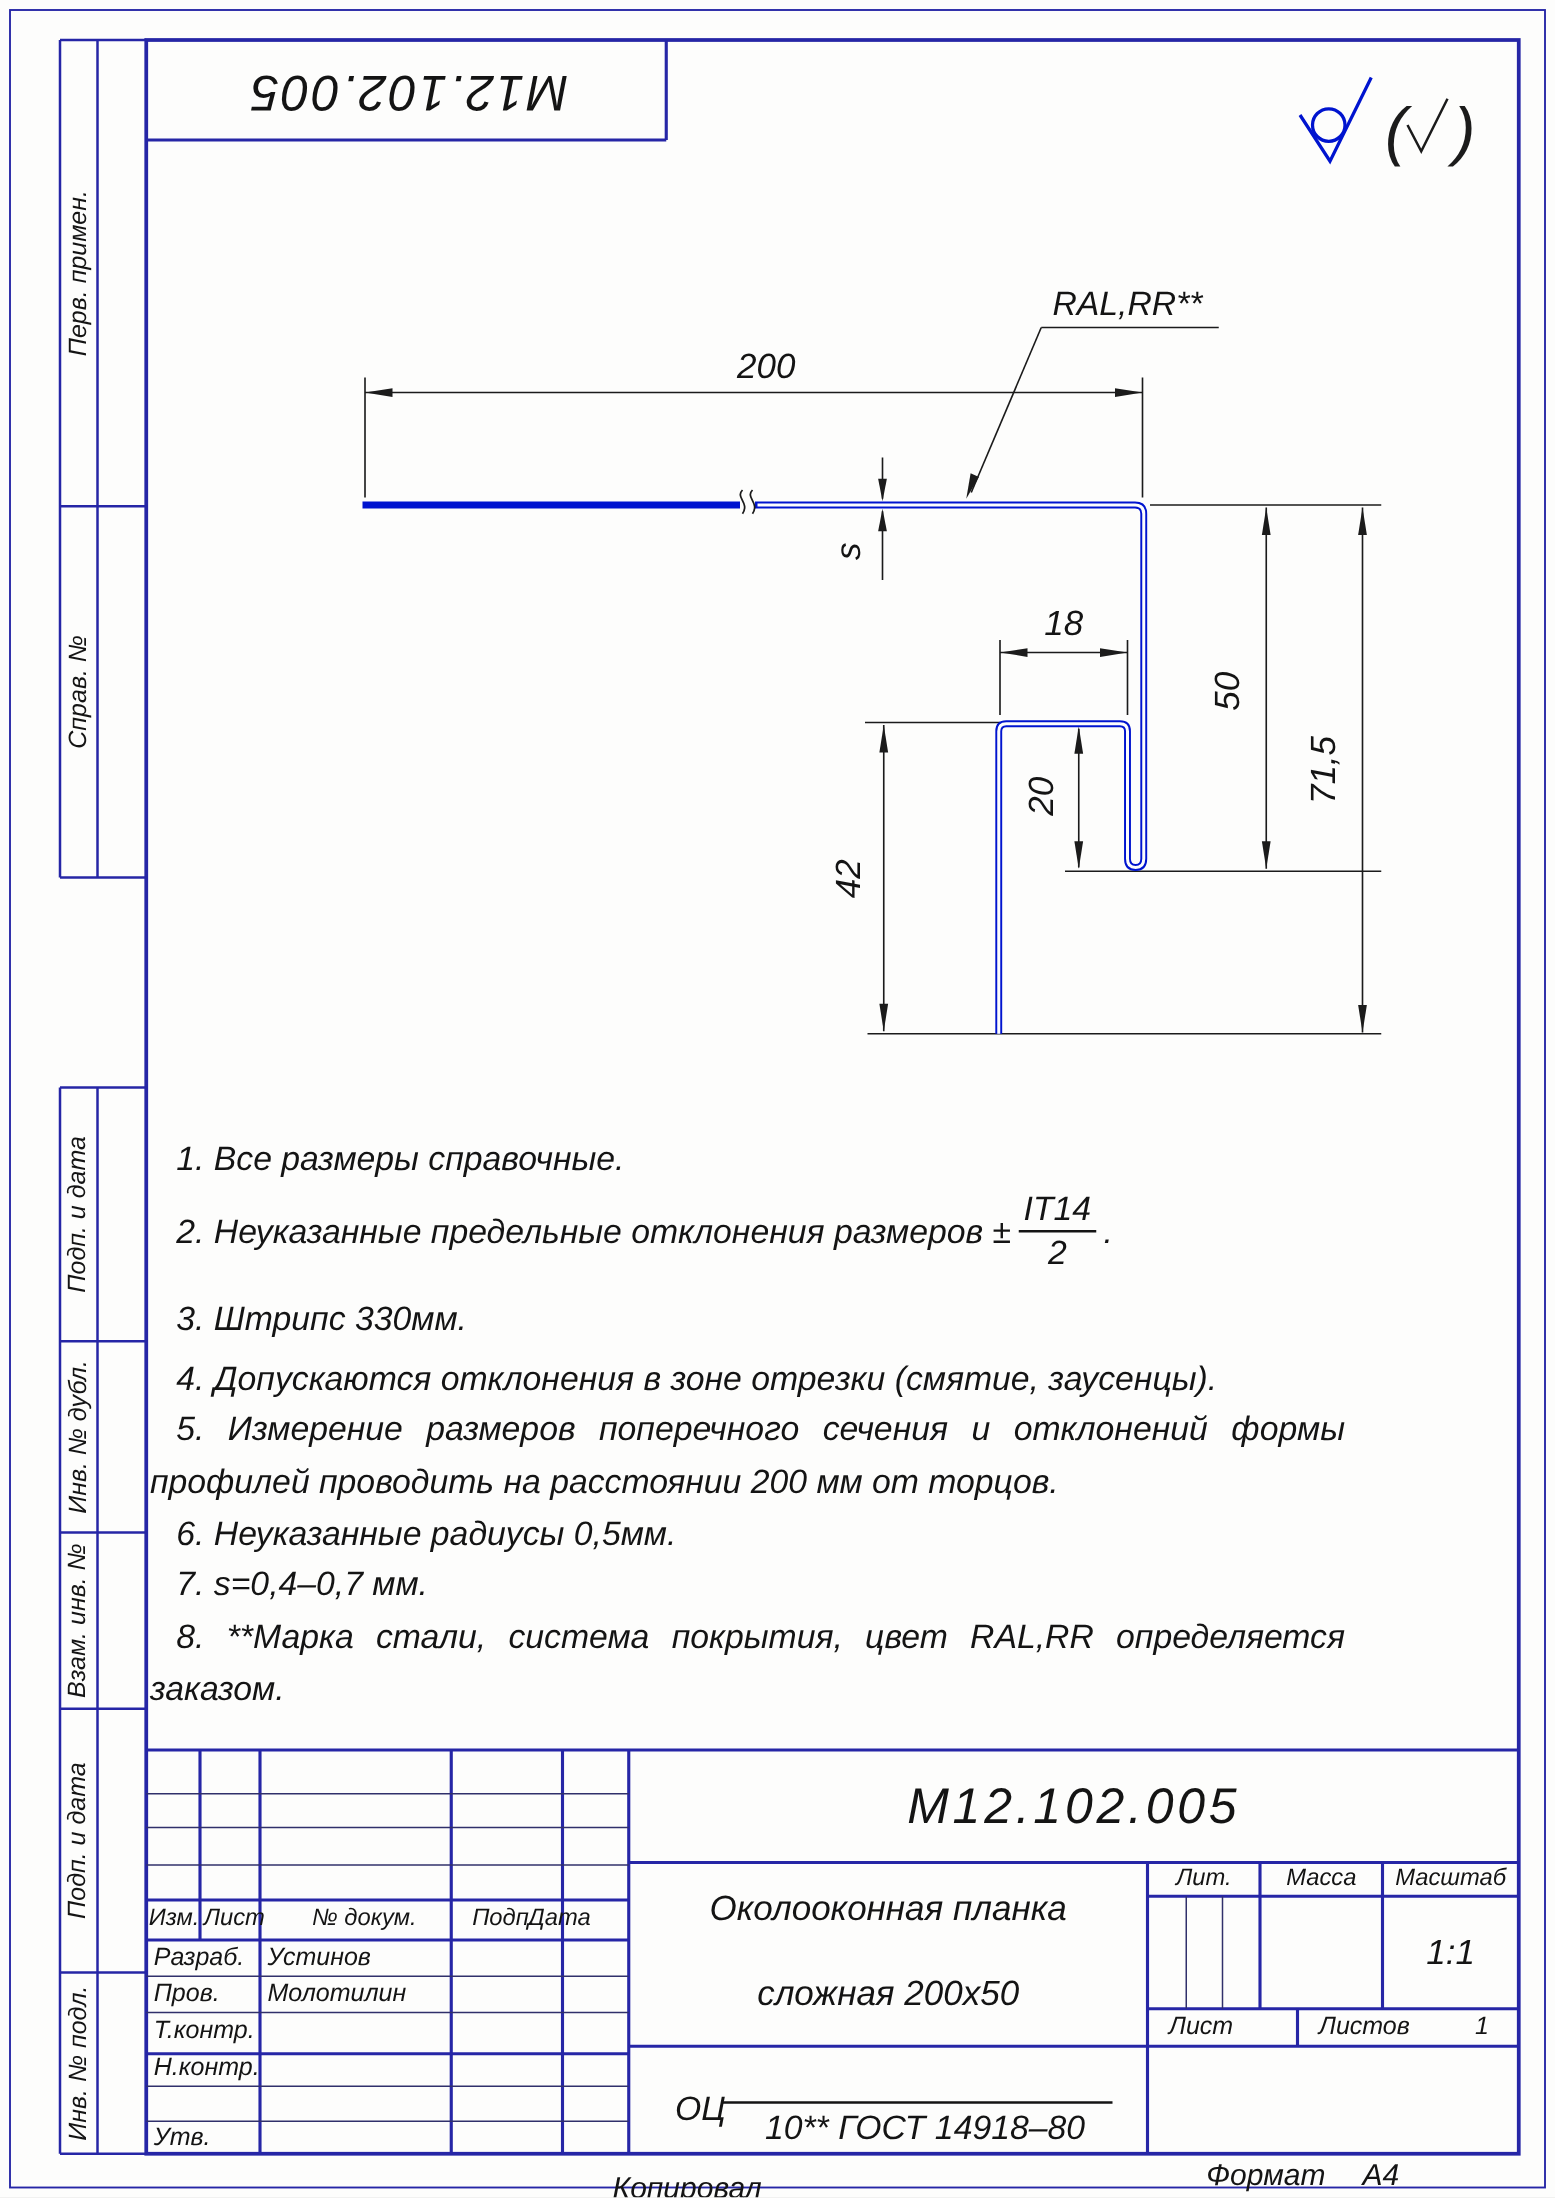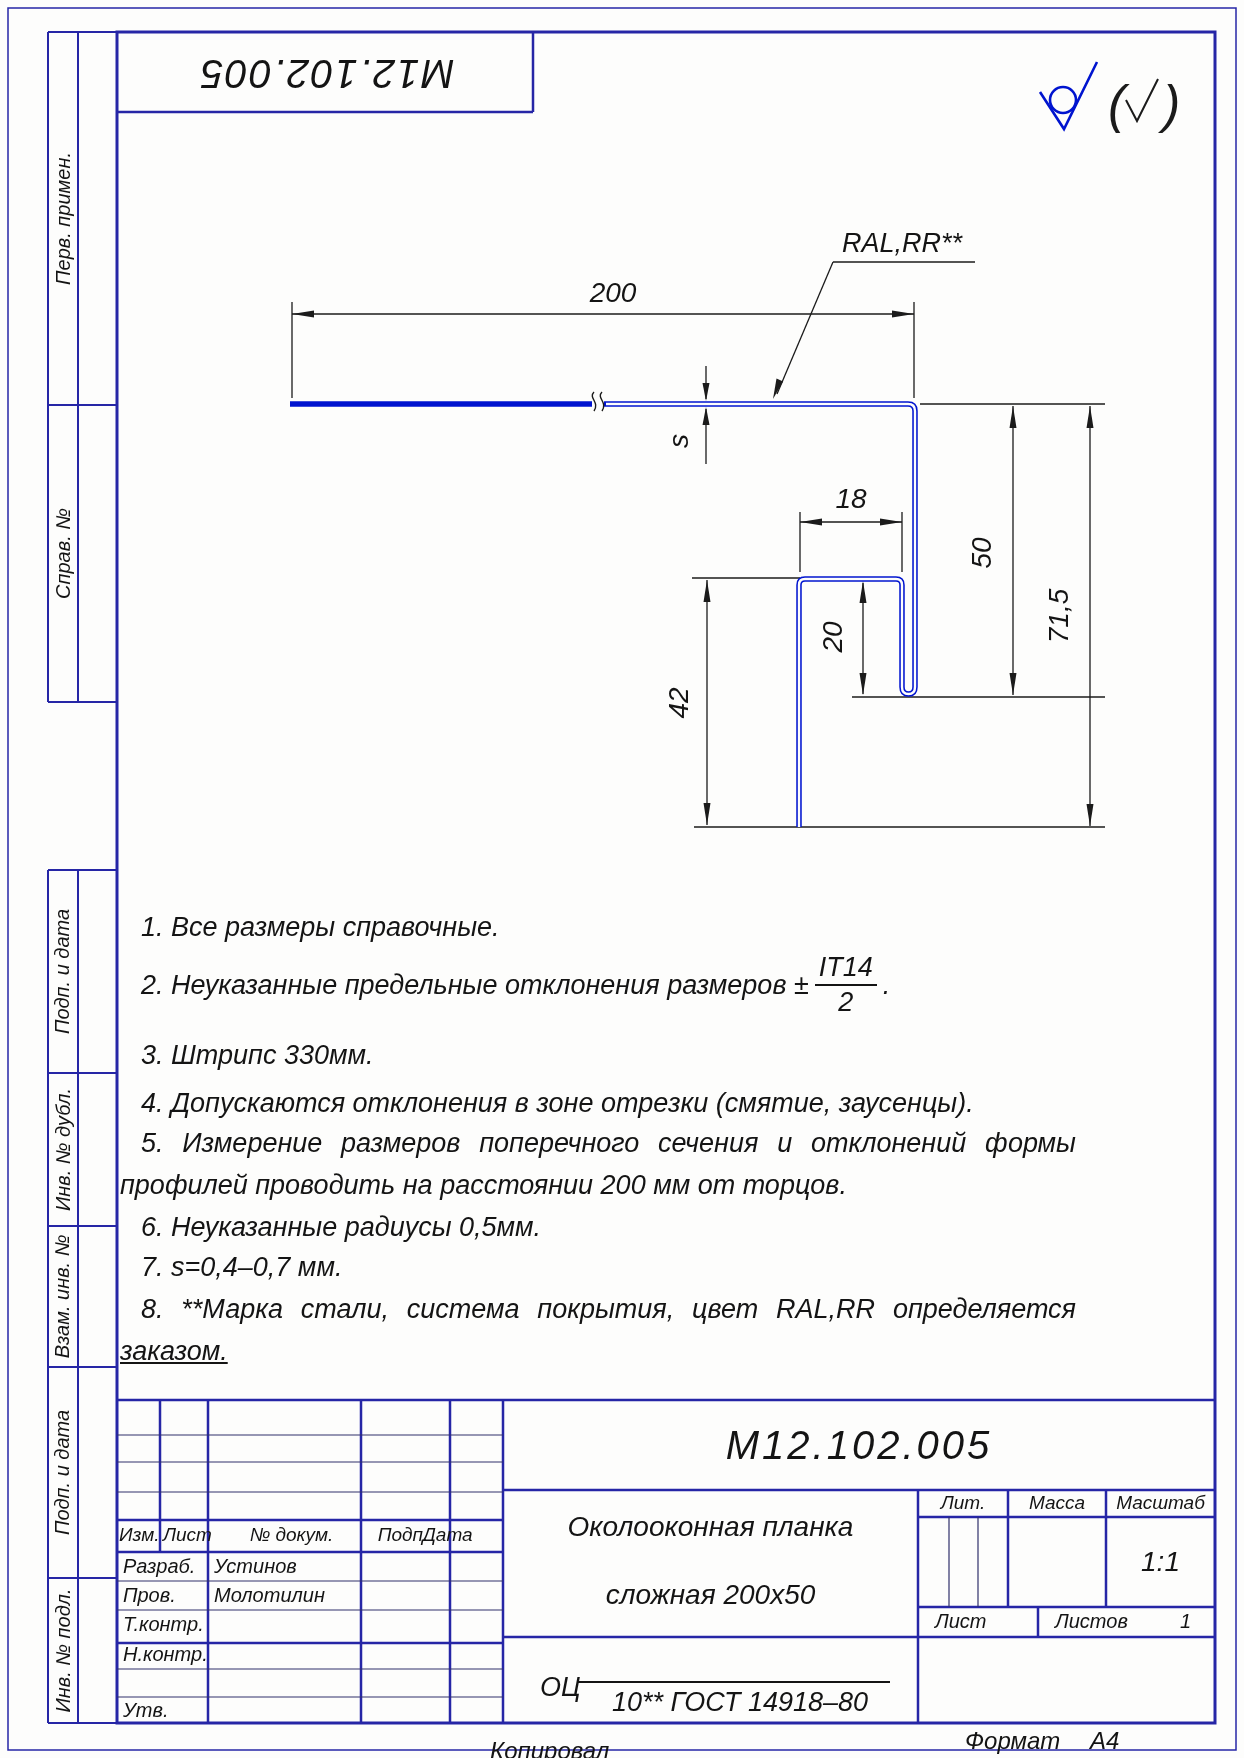--- a/index.html
+++ b/index.html
@@ -199,21 +199,21 @@
     </span>
     <span>.</span>
   </div>
   <div class="note" style="top:1040px;">3.  Штрипс 330мм.</div>
   <div class="note" style="top:1088px;">4.  Допускаются отклонения в зоне отрезки (смятие, заусенцы).</div>
   <div class="note jline" style="top:1128px;">5. Измерение размеров поперечного сечения и отклонений формы</div>
   <div class="note" style="top:1170px;left:120px;">профилей проводить на расстоянии 200 мм от торцов.</div>
   <div class="note" style="top:1212px;">6.  Неуказанные радиусы 0,5мм.</div>
   <div class="note" style="top:1252px;">7.  s=0,4–0,7 мм.</div>
   <div class="note jline" style="top:1294px;">8. **Марка стали, система покрытия, цвет RAL,RR определяется</div>
-  <div class="note" style="top:1336px;left:120px;text-decoration:underline;">заказом.</div>
+  <div class="note" style="top:1336px;left:120px;">заказом.</div>
 
   <div class="tb-label" style="left:119px;top:1524px;font-size:19px;">Изм.</div>
   <div class="tb-label" style="left:163px;top:1524px;font-size:19px;">Лист</div>
   <div class="tb-label ctr" style="left:208px;top:1524px;width:167px;font-size:19px;">№ докум.</div>
   <div class="tb-label ctr" style="left:361px;top:1524px;width:84px;font-size:19px;">Подп.</div>
   <div class="tb-label ctr" style="left:430px;top:1524px;width:35px;font-size:19px;">Дата</div>
 
   <div class="tb-label" style="left:123px;top:1555px;">Разраб.</div>
   <div class="tb-label" style="left:214px;top:1555px;">Устинов</div>
   <div class="tb-label" style="left:123px;top:1584px;">Пров.</div>

